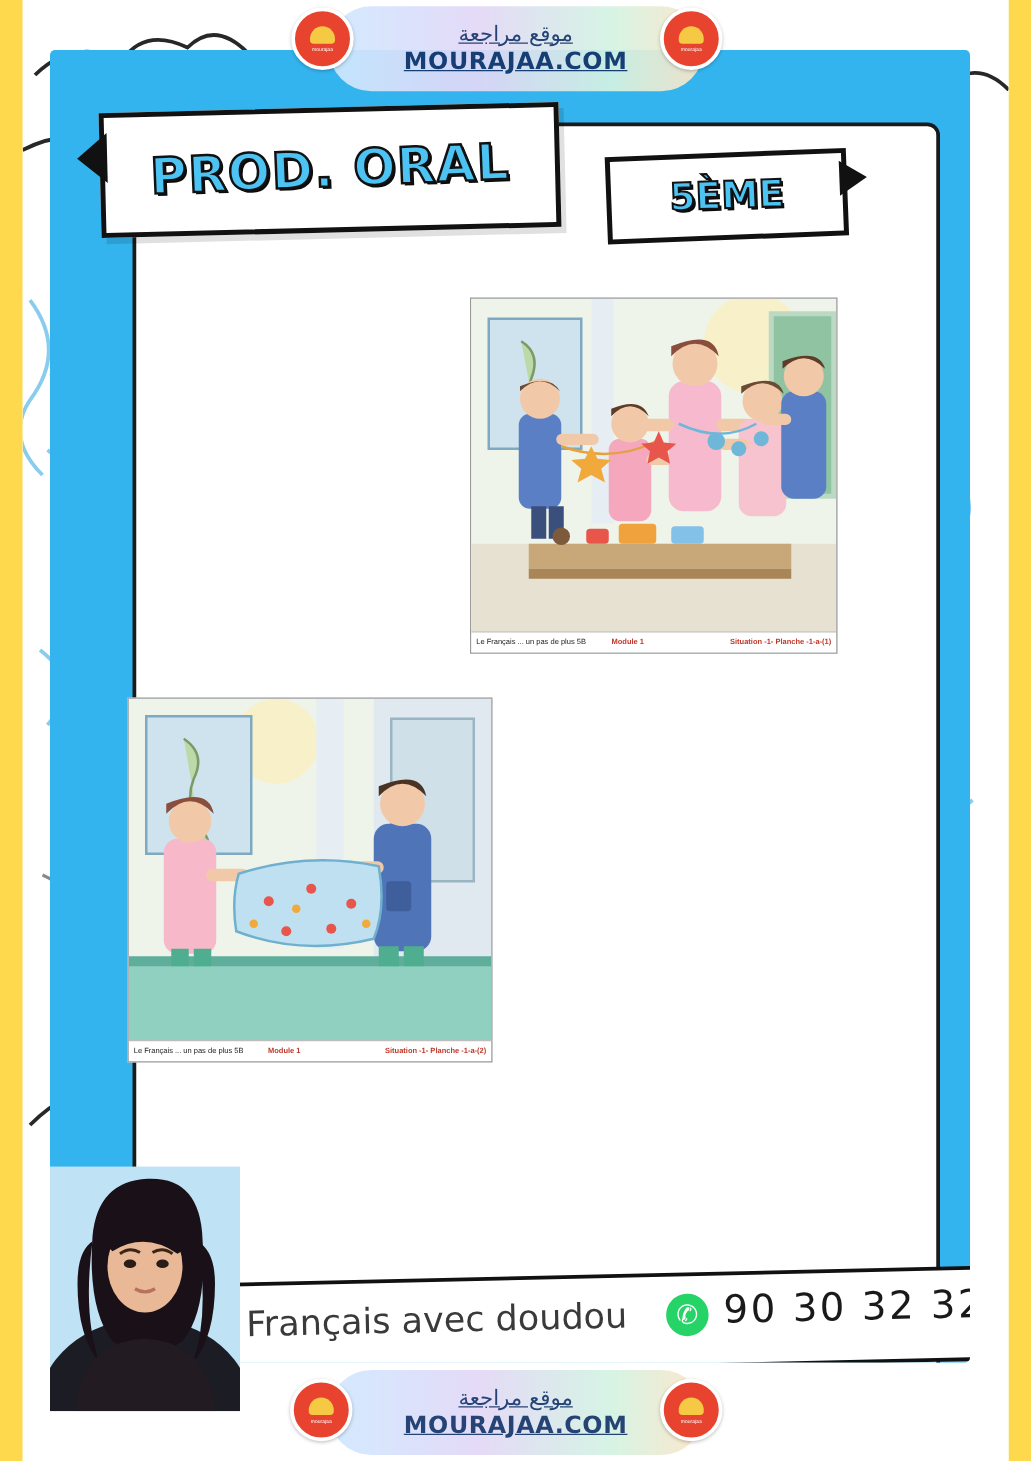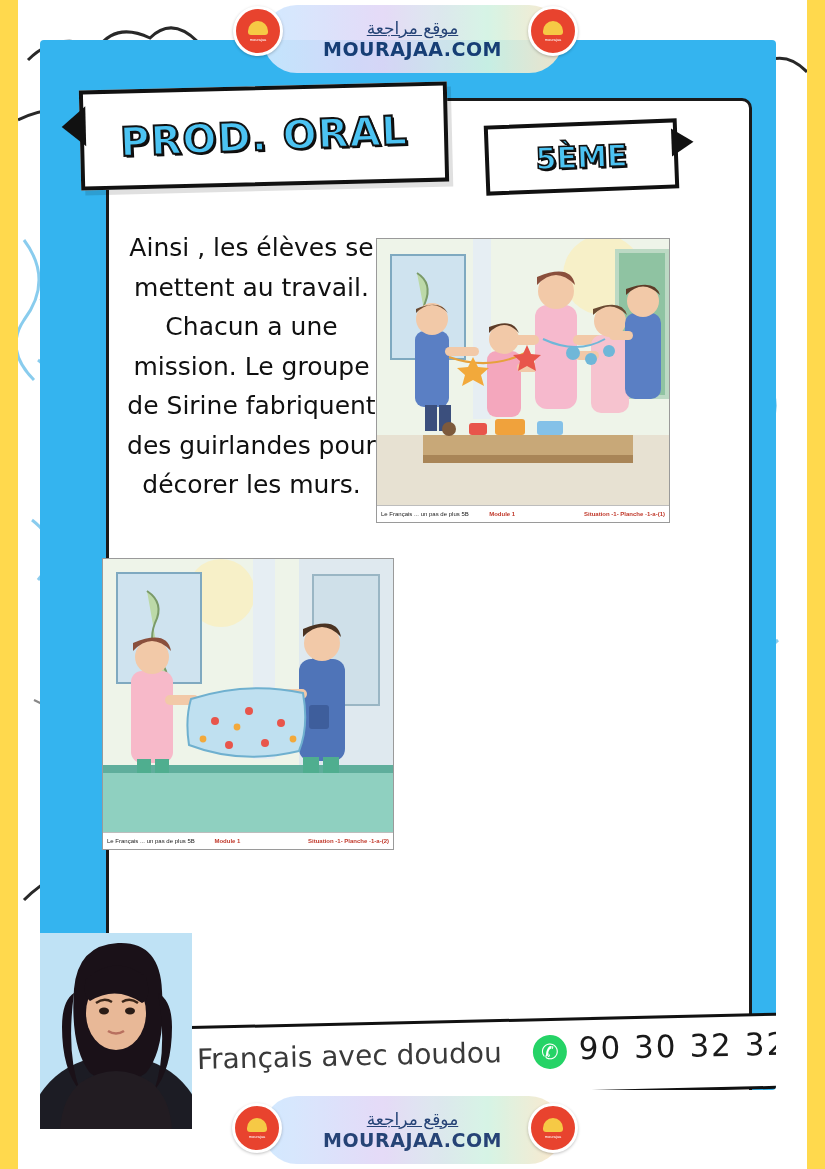--- a/index.html
+++ b/index.html
@@ -292,20 +292,21 @@
     color: #14346b;
     text-decoration: underline;
     direction: rtl;
     line-height: 1.2;
   }
   .wm-url {
     font-family: "DejaVu Sans", sans-serif;
     font-weight: bold;
     font-size: 19px;
     color: #14346b;
+    text-decoration: underline;
     letter-spacing: 0.5px;
   }
   .wm-logo {
     position: absolute;
     top: 6px;
     width: 44px;
     height: 44px;
     border-radius: 50%;
     background: #e8432e;
     border: 3px solid #ffffff;
@@ -376,21 +377,20 @@
     <div class="title-banner">
       <div class="banner-notch"></div>
       <div class="title-text">PROD. ORAL</div>
     </div>
 
     <div class="level-tag">
       <div class="level-flag"></div>
       <div class="level-text">5ÈME</div>
     </div>
 
-    <div class="para para-1">Ainsi , les élèves se mettent au travail. Chacun a une mission. Le groupe de Sirine fabriquent des guirlandes pour décorer les murs.</div>
 
     <div class="illus illus-1">
       <svg class="scene" width="292" height="266" viewBox="0 0 292 266">
         <rect x="0" y="0" width="292" height="266" fill="#f2f7ee"></rect>
         <rect x="0" y="0" width="292" height="196" fill="#eef4e9"></rect>
         <circle cx="226" cy="36" r="40" fill="#f7f0c8"></circle>
         <rect x="14" y="16" width="74" height="104" fill="#cfe3ef" stroke="#7fa9c0" stroke-width="2"></rect>
         <path d="M40 34 q16 10 8 30 q-8 20 6 38 q10 12 2 16" fill="#bcd9a8" stroke="#7a9a68" stroke-width="2"></path>
         <rect x="96" y="0" width="18" height="180" fill="#e6eef3"></rect>
         <rect x="238" y="10" width="54" height="150" fill="#bcd9c4"></rect>

